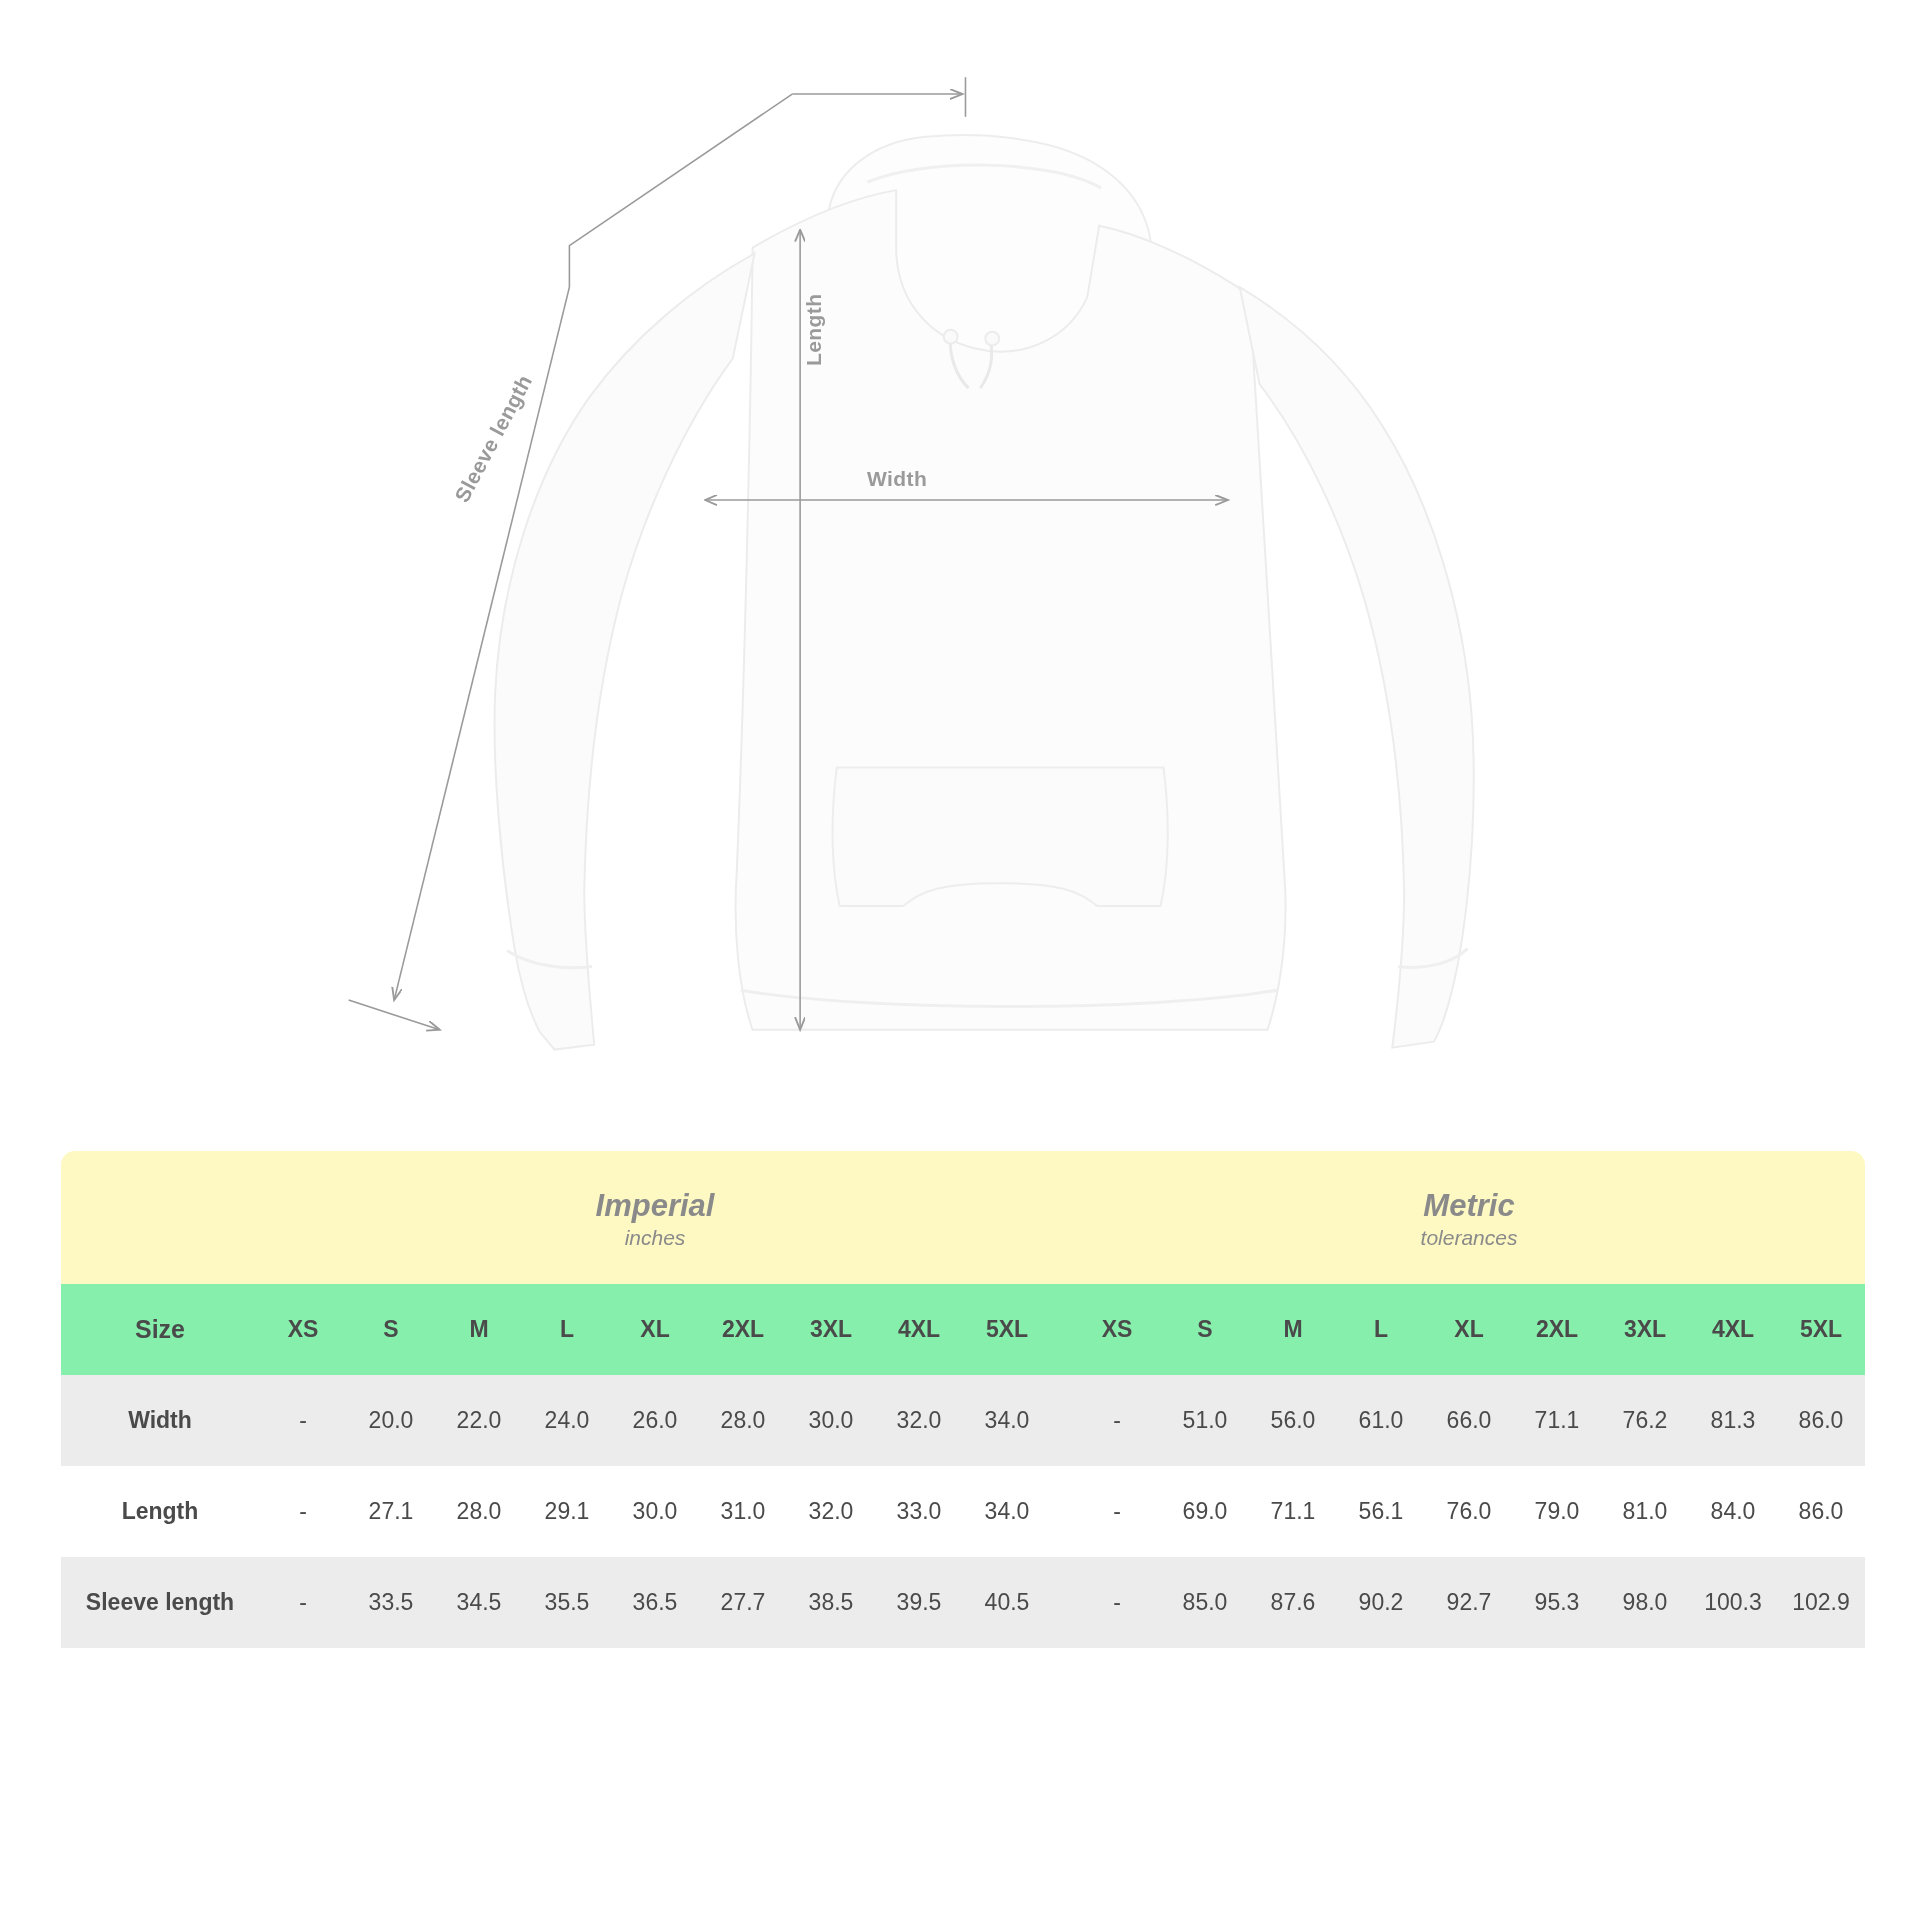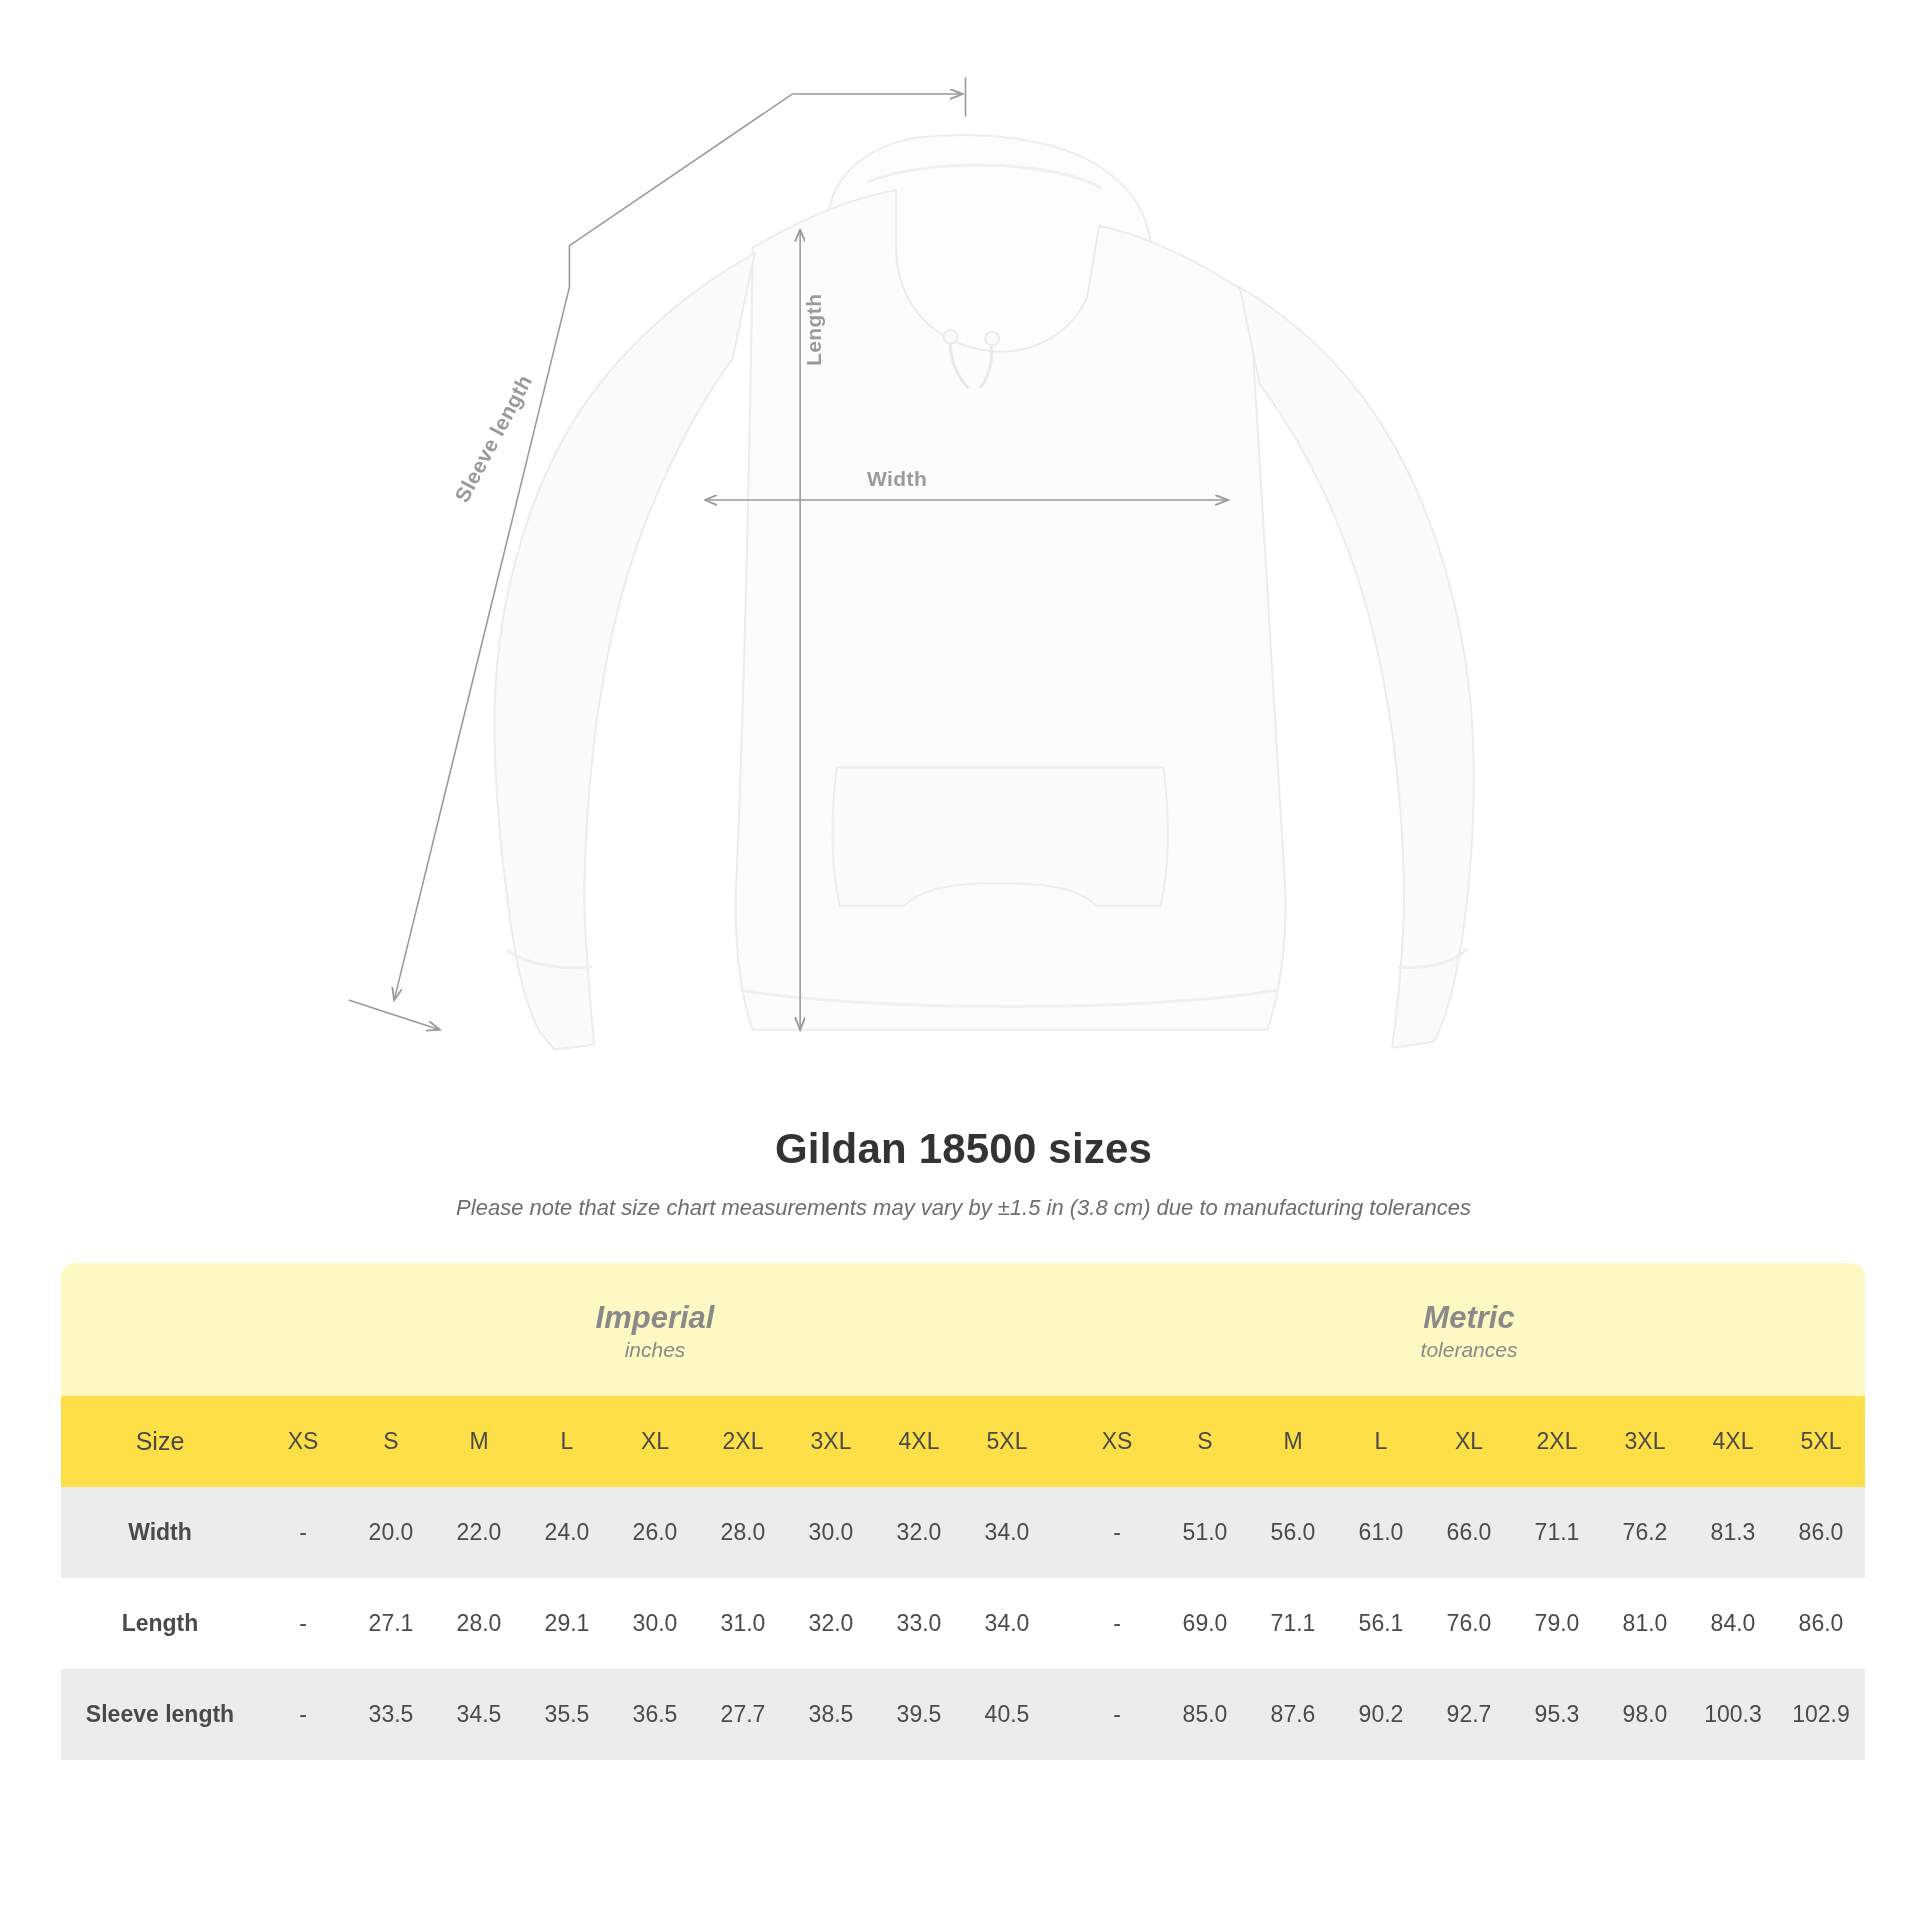--- a/index.html
+++ b/index.html
@@ -111,24 +111,24 @@
     line-height: 1.35;
   }
   .unit-sub {
     font-size: 21px;
     font-style: italic;
     color: #8a8a8a;
     text-align: center;
   }
   
   .head-row td {
-    background: #fde047;
+    background: #86efac;
     height: 91px;
     vertical-align: middle;
-    font-weight: normal;
+    font-weight: bold;
     font-size: 25px;
     color: #555555;
   }
   .head-row td.rowlabel {
     font-size: 25px;
   }
   .data-row td {
     height: 91px;
     vertical-align: middle;
     font-size: 25px;
@@ -240,24 +240,20 @@
         <path d="M800,95 L972,95" marker-end="url(#arrowEnd)"></path>
         <line x1="975" y1="78" x2="975" y2="118"></line>
       </g>
     </svg>
 
     <div class="dim-label label-length">Length</div>
     <div class="dim-label label-width">Width</div>
     <div class="dim-label label-sleeve">Sleeve length</div>
   </div>
 
-  <div class="title-block">
-    <div class="chart-title">Gildan 18500 sizes</div>
-    <div class="chart-note">Please note that size chart measurements may vary by ±1.5 in (3.8 cm) due to manufacturing tolerances</div>
-  </div>
 
   <div class="table-wrap">
     <table class="size-table">
       <colgroup>
         <col class="label-col">
         <col>
           <col>
           <col>
           <col>
           <col>

